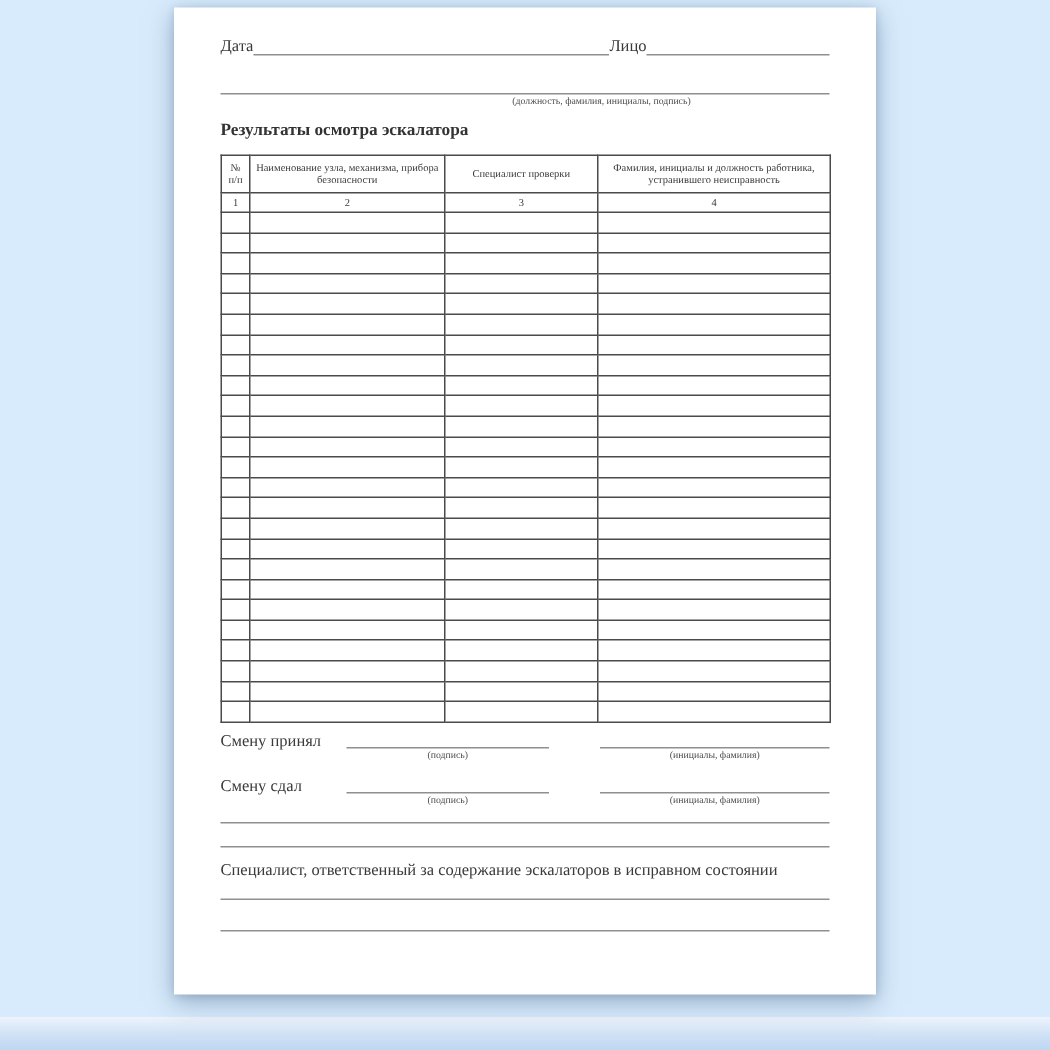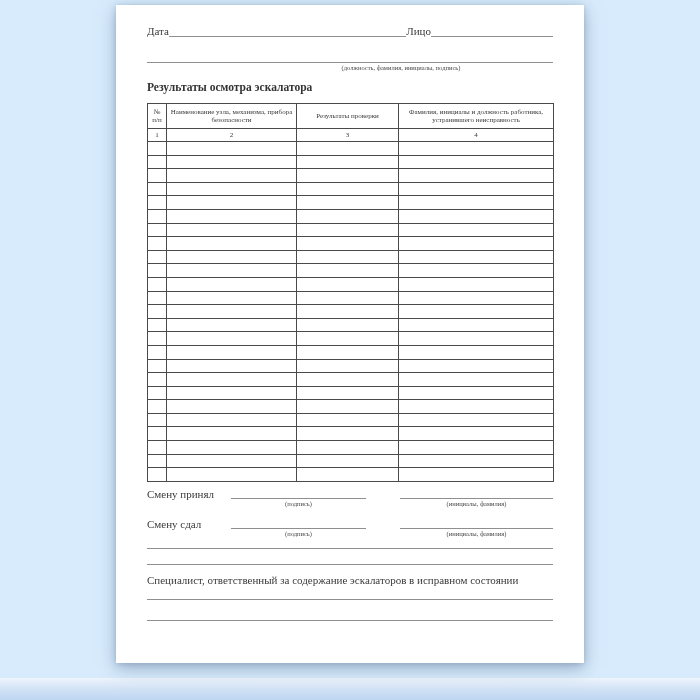--- a/index.html
+++ b/index.html
@@ -77,21 +77,21 @@
     <colgroup>
       <col style="width:19px">
         <col style="width:130px">
         <col style="width:102px">
         <col style="width:155px">
     </colgroup>
     <thead>
       <tr>
         <th>№ п/п</th>
         <th>Наименование узла, механизма, прибора безопасности</th>
-        <th>Результаты проверки</th>
+        <th>Специалист проверки</th>
         <th>Фамилия, инициалы и должность работника, устранившего неисправность</th>
       </tr>
       <tr class="nums">
         <td>1</td>
         <td>2</td>
         <td>3</td>
         <td>4</td>
       </tr>
     </thead>
     <tbody>

